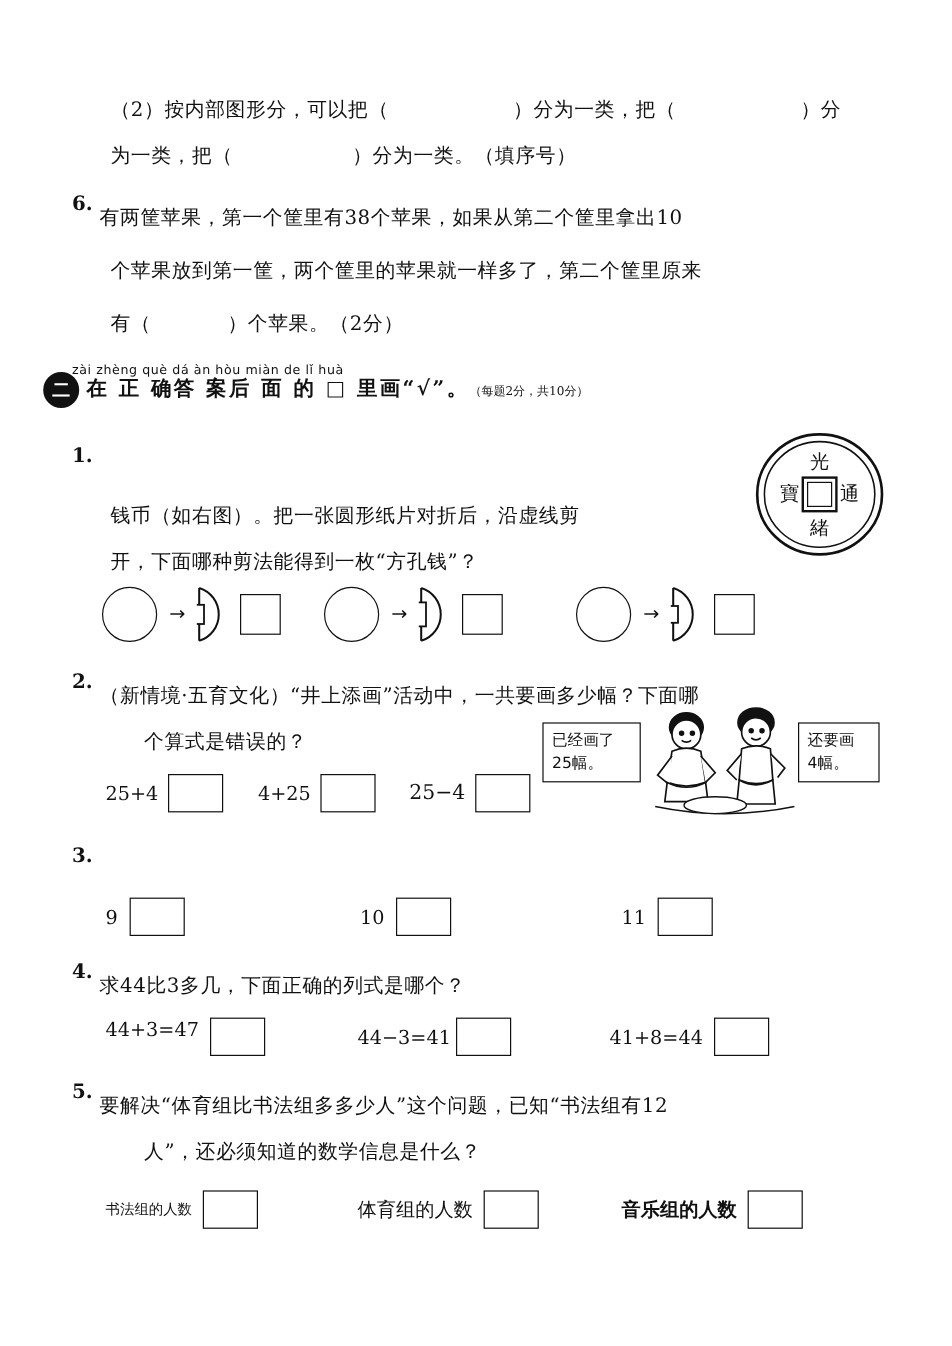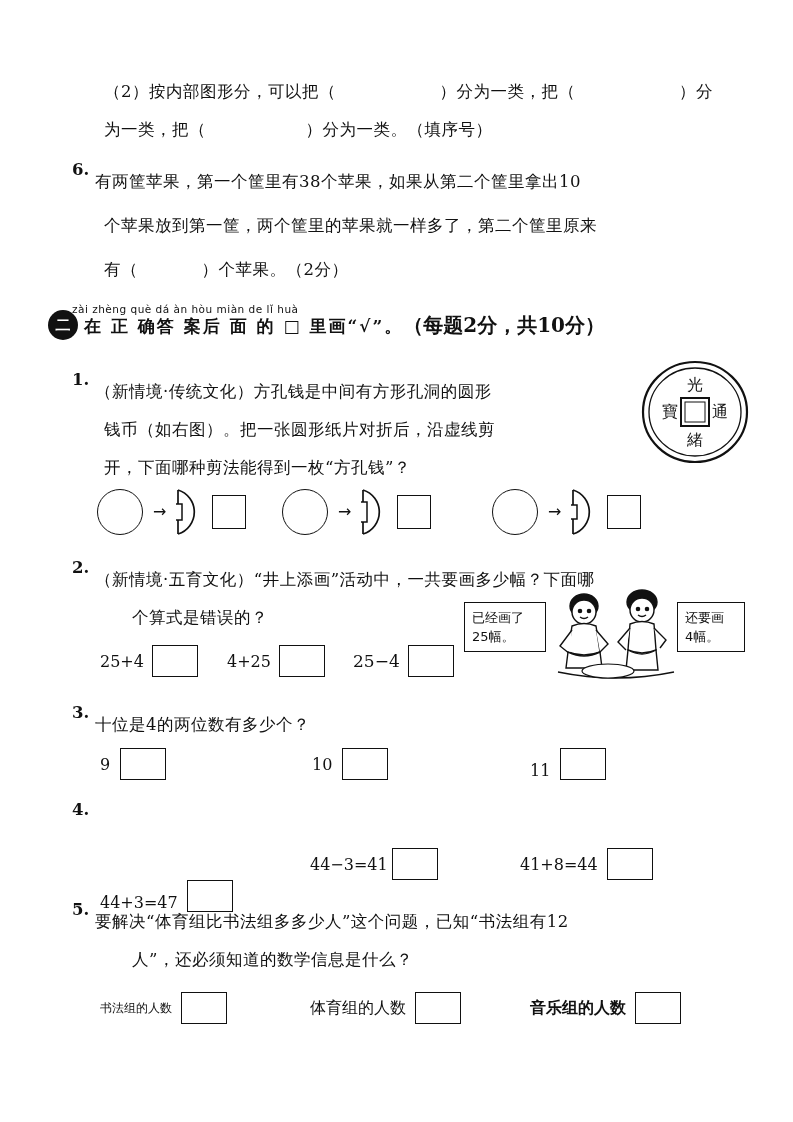--- a/index.html
+++ b/index.html
@@ -6,21 +6,21 @@
   body{
     width:793px;height:1122px;
     background:#ffffff;
     font-family:"DejaVu Sans","Liberation Sans",sans-serif;
     color:#111;
     position:relative;
     overflow:hidden;
   }
   .page{
     position:absolute;
-    left:12px;top:0;width:683px;height:1122px;
+    left:0;top:0;width:683px;height:1122px;
   }
   
   .q-line{
     font-size:16.5px;
     letter-spacing:.5px;
     line-height:44px;
     white-space:nowrap;
   }
   .serif{font-family:"DejaVu Serif","Liberation Serif",serif;}
   
@@ -41,21 +41,21 @@
   .pinyin{
     font-size:10.5px;
     letter-spacing:.5px;
     color:#111;
     font-family:"DejaVu Sans","Liberation Sans",sans-serif;
   }
   .sec-title{
     font-size:17px;font-weight:bold;letter-spacing:2px;
     white-space:nowrap;
   }
-  .sec-sub{font-size:20px;font-weight:bold;letter-spacing:0;}
+  .sec-sub{font-size:10px;font-weight:normal;letter-spacing:0;}
   .circ{
     width:46px;height:46px;border:1.6px solid #111;border-radius:50%;
     box-sizing:border-box;
   }
   .sq{width:34px;height:34px;border:1.6px solid #111;box-sizing:border-box;}
   .arrow{font-size:16px;line-height:1;}
   
   .callout{
     border:1.3px solid #111;
     font-size:13px;
@@ -97,21 +97,20 @@
     <span>）个苹果。（2分）</span>
   </div>
 
   <div class="abs pinyin" style="left:60px; top:303px; width:420px;">zài  zhèng què dá   àn  hòu miàn  de      lǐ   huà</div>
   <div class="abs sec-num" style="left:36px; top:310px;">二</div>
   <div class="abs serif" style="left:72px; top:312px;">
     <span class="sec-title">在  正  确答 案后 面 的 □ 里画“√”。</span><span class="sec-sub">（每题2分，共10分）</span>
   </div>
 
   <div class="abs serif" style="left:60px; top:370px; font-size:16.5px; font-weight:bold;">1.</div>
-  <div class="abs q-line serif" style="left:83px; top:370px;">（新情境·传统文化）方孔钱是中间有方形孔洞的圆形</div>
   <div class="abs q-line serif" style="left:92px; top:408px;">钱币（如右图）。把一张圆形纸片对折后，沿虚线剪</div>
   <div class="abs q-line serif" style="left:92px; top:446px;">开，下面哪种剪法能得到一枚“方孔钱”？</div>
 
   <div class="coin-wrap" style="left:628px; top:358px; width:110px; height:108px;">
     <svg width="110" height="108" viewBox="0 0 110 108">
       <ellipse cx="55" cy="54" rx="52" ry="50" fill="#fff" stroke="#111" stroke-width="2.2"></ellipse>
       <ellipse cx="55" cy="54" rx="46" ry="44" fill="none" stroke="#111" stroke-width="1.3"></ellipse>
       <rect x="41" y="40" width="28" height="28" fill="#fff" stroke="#111" stroke-width="2"></rect>
       <rect x="45" y="44" width="20" height="20" fill="none" stroke="#111" stroke-width="1"></rect>
       <text x="55" y="32" font-size="16" font-family="DejaVu Serif, serif" text-anchor="middle" fill="#111">光</text>
@@ -212,38 +211,38 @@
         <path d="M104,40 L116,52 L110,60" fill="#fff"></path>
         <path d="M78,62 Q92,70 106,62 L108,82 L76,82 Z" fill="#fff"></path>
       </g>
 
       <path d="M8,84 Q66,96 124,84" stroke="#111" stroke-width="1.3" fill="none"></path>
       <ellipse cx="58" cy="83" rx="26" ry="7" fill="#fff" stroke="#111" stroke-width="1.2"></ellipse>
     </svg>
   </div>
 
   <div class="abs serif" style="left:60px; top:703px; font-size:16.5px; font-weight:bold;">3.</div>
-  <div class="abs q-line serif" style="left:83px; top:703px;">十位是4的两位数有多少个？</div>
 
   <div class="abs serif" style="left:88px; top:748px; display:flex; align-items:center; gap:10px; font-size:16px;">
     <span>9</span>
     <span class="box box-lg"></span>
   </div>
   <div class="abs serif" style="left:300px; top:748px; display:flex; align-items:center; gap:10px; font-size:16px;">
     <span>10</span>
     <span class="box box-lg"></span>
   </div>
-  <div class="abs serif" style="left:518px; top:748px; display:flex; align-items:flex-end; gap:10px; font-size:16px;">
+  <div class="abs serif" style="left:518px; top:748px; display:flex; align-items:center; gap:10px; font-size:16px;">
     <span>11</span>
     <span class="box box-lg"></span>
   </div>
 
   <div class="abs serif" style="left:60px; top:800px; font-size:16.5px; font-weight:bold;">4.</div>
-
-  <div class="abs serif" style="left:88px; top:848px; display:flex; align-items:flex-end; gap:9px; font-size:16px;margin-top:32px;">
+  <div class="abs q-line serif" style="left:83px; top:800px;">求44比3多几，下面正确的列式是哪个？</div>
+
+  <div class="abs serif" style="left:88px; top:848px; display:flex; align-items:flex-start; gap:9px; font-size:16px;">
     <span>44+3=47</span>
     <span class="box box-lg"></span>
   </div>
   <div class="abs serif" style="left:298px; top:848px; display:flex; align-items:center; gap:4px; font-size:16px;">
     <span>44−3=41</span>
     <span class="box box-lg"></span>
   </div>
   <div class="abs serif" style="left:508px; top:848px; display:flex; align-items:center; gap:9px; font-size:16px;">
     <span>41+8=44</span>
     <span class="box box-lg"></span>

